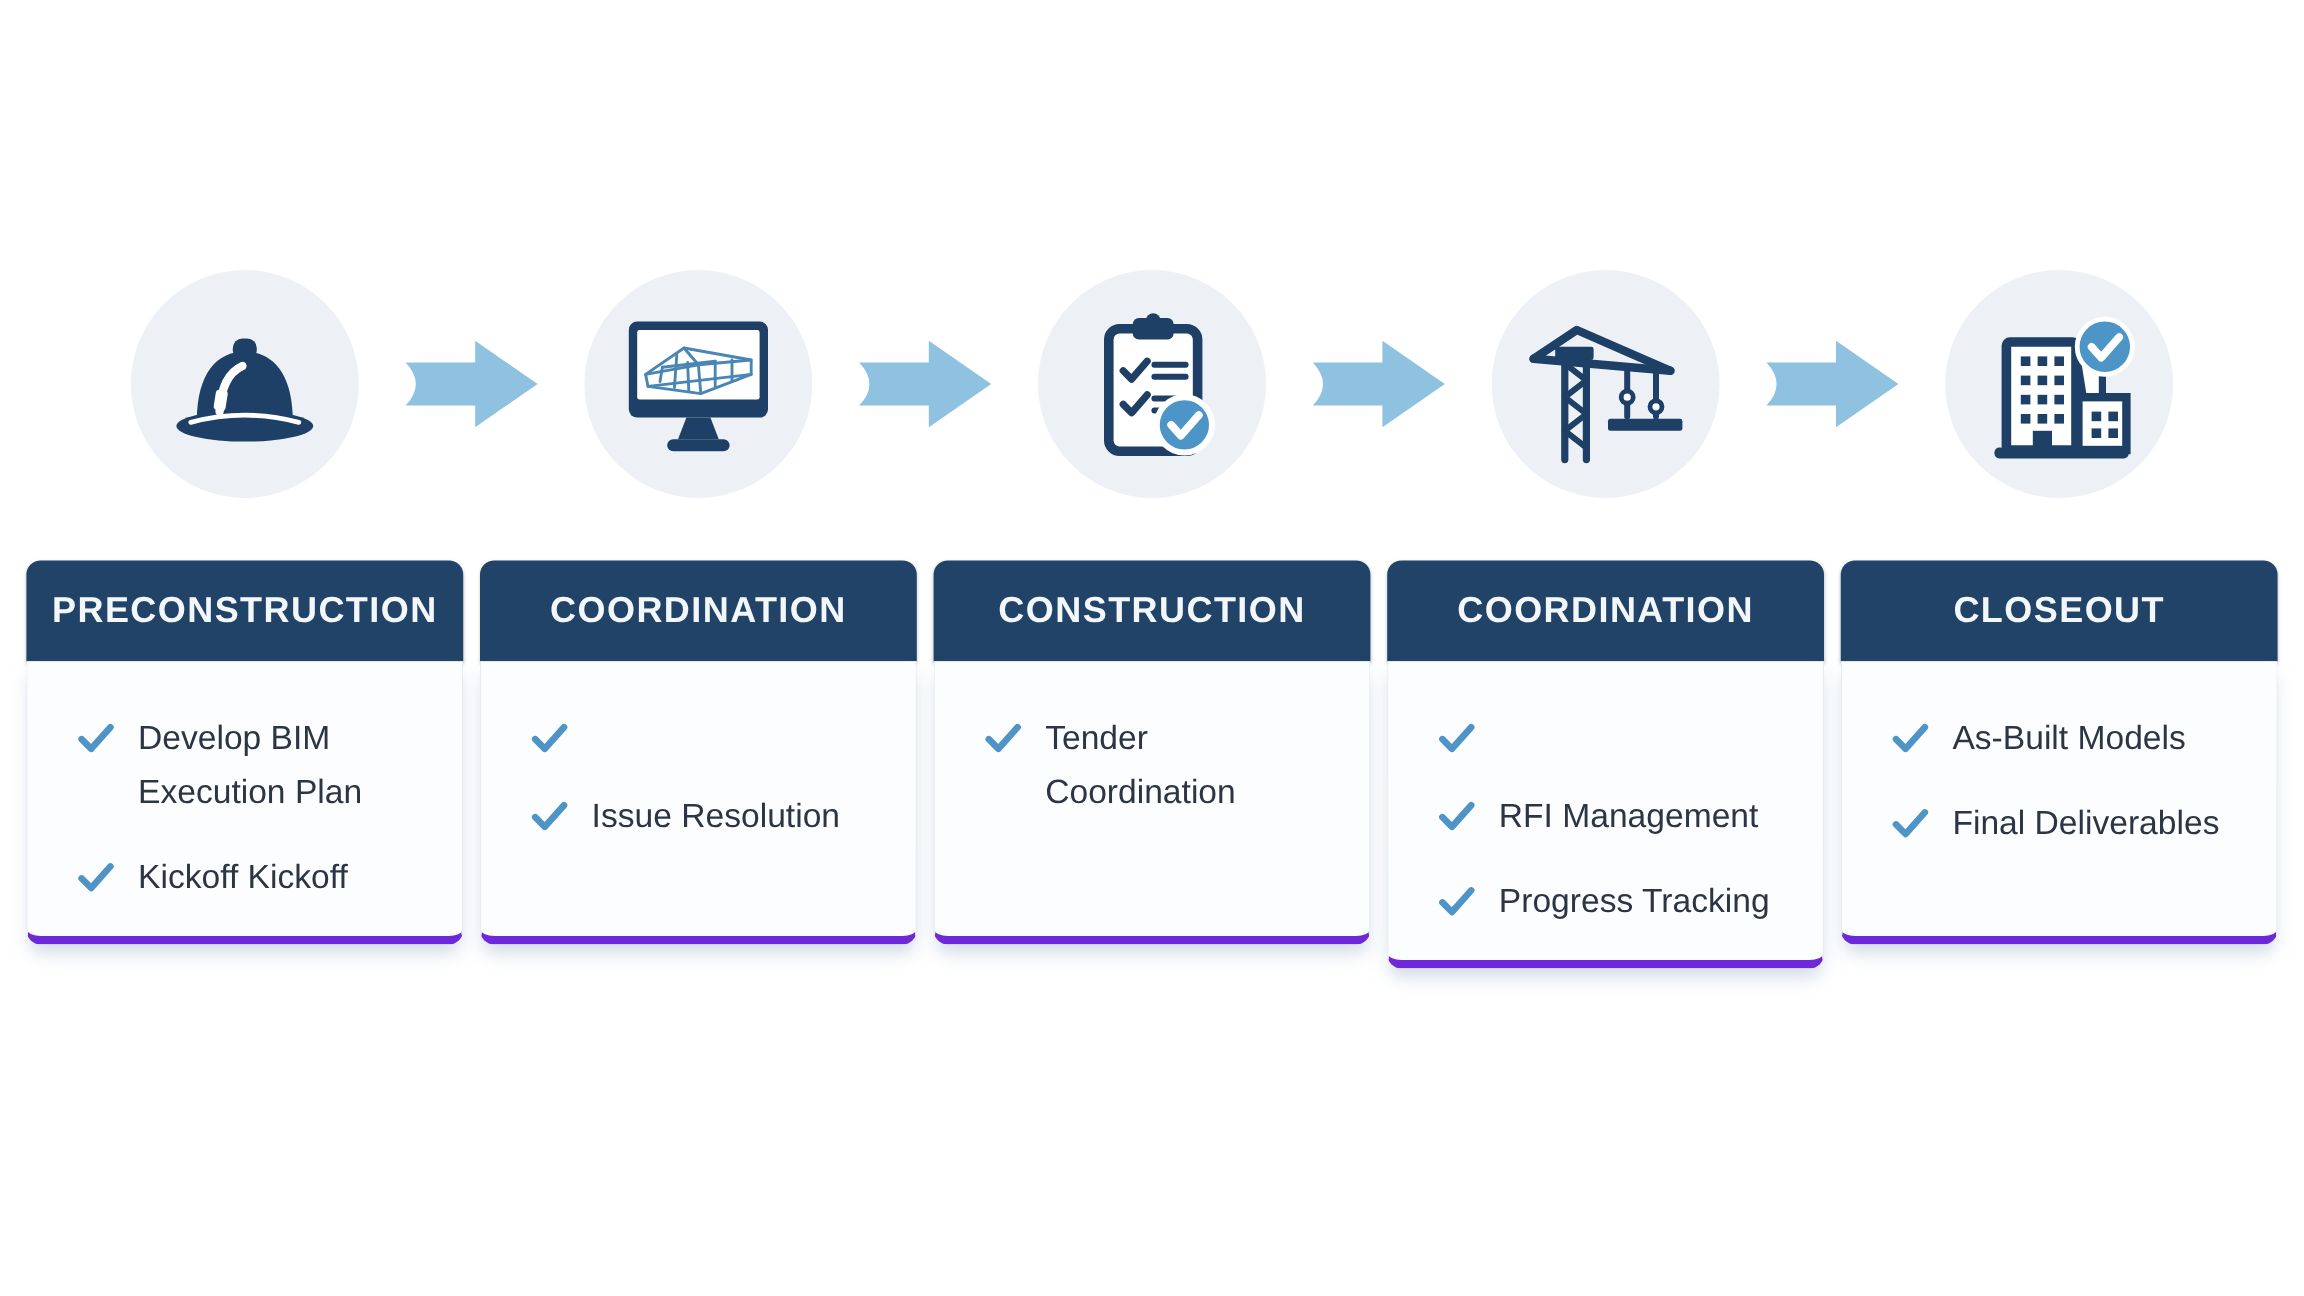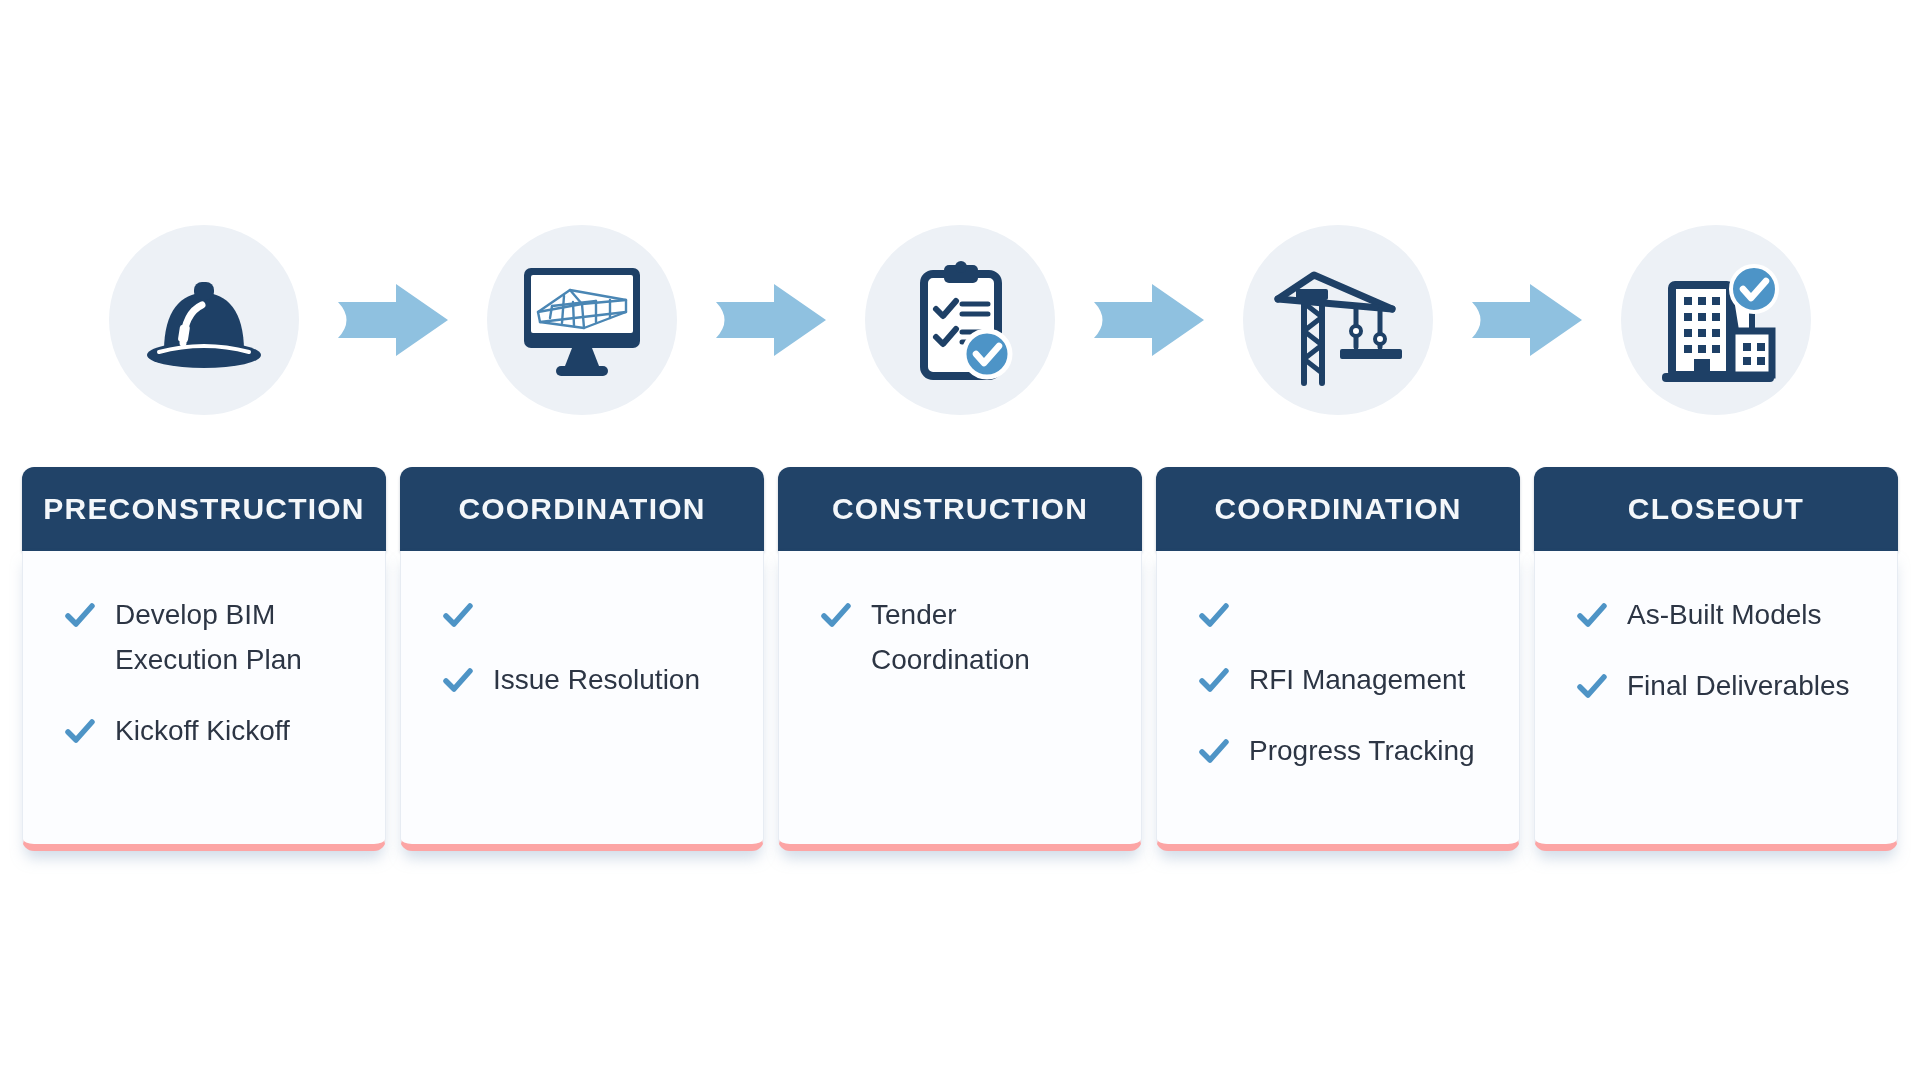--- a/index.html
+++ b/index.html
@@ -30,37 +30,37 @@
     transform:translateY(-50%);
     width:120px;height:78px;z-index:2;
   }
   
   .cards-row{
     display:flex;gap:14px;
     margin:52px 22px 0 22px;
     align-items:stretch;
   }
   .card{
-    flex:1;height:384px;
+    flex:1;height:320px;
     display:flex;flex-direction:column;
     border-radius:12px;
   }
   .card-header{
     height:84px;flex:none;
     background:#214368;
     border-radius:12px 12px 0 0;
     display:flex;align-items:center;justify-content:center;
     color:#f4f7fa;font-size:30px;font-weight:bold;letter-spacing:1.2px;
     box-shadow:0 2px 3px rgba(20,40,70,.25);
   }
   .card-body{
     flex:1;
     background:#fcfdff;
     border:1px solid #e7ecf3;border-top:none;
-    border-bottom:7px solid #fca5a5;
+    border-bottom:7px solid #6d28d9;
     border-radius:0 0 12px 12px;
     padding:42px 14px 0 40px;
     box-shadow:0 10px 14px -3px rgba(165,185,210,.5);
   }
   .item{
     display:flex;gap:18px;
     margin-bottom:26px;
     font-size:28px;line-height:1.6;color:#2c3544;
   }
   .item .check{width:34px;height:34px;flex:none;margin-top:5px;}

